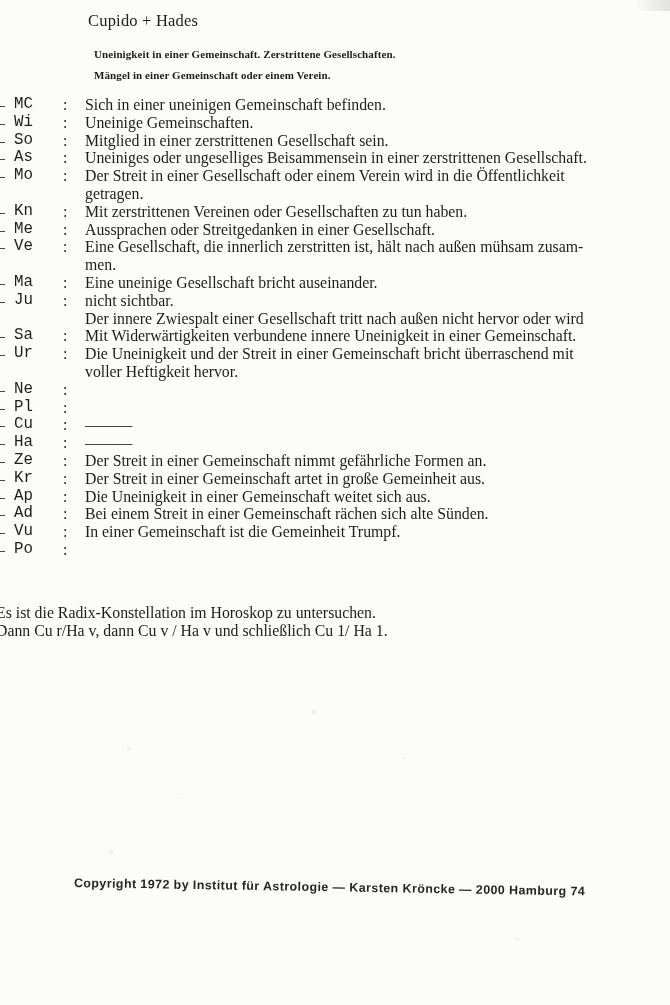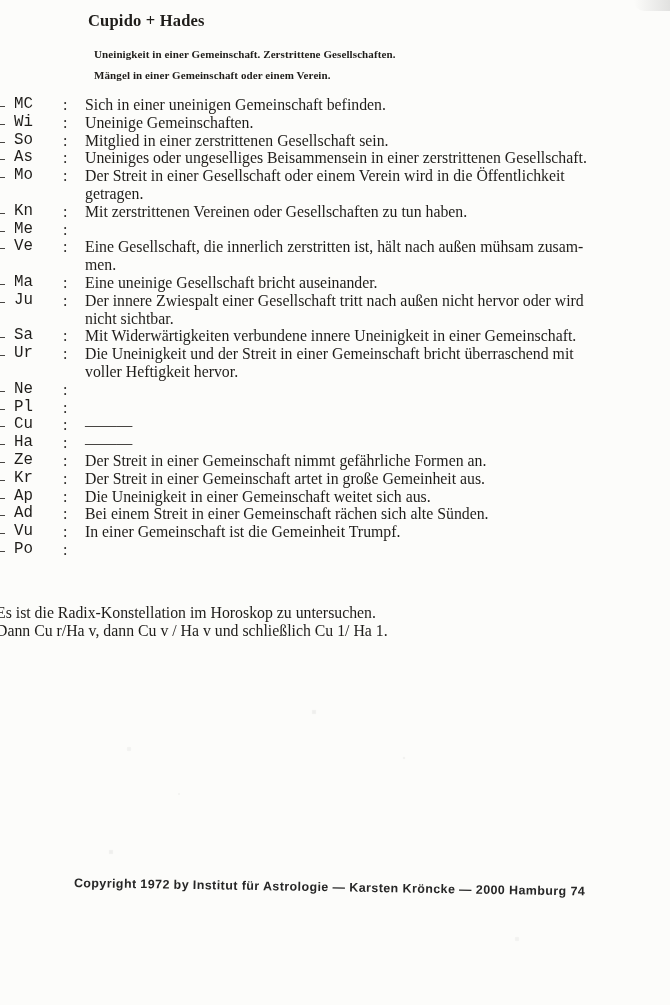--- a/index.html
+++ b/index.html
@@ -45,21 +45,21 @@
       516px 938px 1px 1px rgba(0,0,0,0.04);
   }
   header {
     position: absolute;
     left: 88px;
     top: 11px;
     right: 30px;
   }
   .doc-title {
     font-size: 16.5px;
-    font-weight: bold;
+    font-weight: normal;
     margin: 0 0 13px 0;
     letter-spacing: 0.2px;
   }
   .subtitle {
     margin: 6px;
     font-weight: bold;
     font-size: 11px;
     line-height: 20.6px;
     letter-spacing: 0.1px;
   }
@@ -182,20 +182,23 @@
       <span class="colon">:</span>
       <div class="lines">
           <span class="line">Mit zerstrittenen Vereinen oder Gesellschaften zu tun haben.</span>
         </div>
     </div>
 
     <div class="row">
       <span class="dash">–</span>
       <span class="abbr">Me</span>
       <span class="colon">:</span>
+      <div class="lines">
+          <span class="line">Aussprachen oder Streitgedanken in einer Gesellschaft.</span>
+        </div>
     </div>
 
     <div class="row">
       <span class="dash">–</span>
       <span class="abbr">Ve</span>
       <span class="colon">:</span>
       <div class="lines">
           <span class="line">Eine Gesellschaft, die innerlich zerstritten ist, hält nach außen mühsam zusam-</span>
           <span class="line">men.</span>
         </div>
@@ -208,22 +211,22 @@
       <div class="lines">
           <span class="line">Eine uneinige Gesellschaft bricht auseinander.</span>
         </div>
     </div>
 
     <div class="row">
       <span class="dash">–</span>
       <span class="abbr">Ju</span>
       <span class="colon">:</span>
       <div class="lines">
+          <span class="line">nicht sichtbar.</span>
           <span class="line">Der innere Zwiespalt einer Gesellschaft tritt nach außen nicht hervor oder wird</span>
-          <span class="line">nicht sichtbar.</span>
         </div>
     </div>
 
     <div class="row">
       <span class="dash">–</span>
       <span class="abbr">Sa</span>
       <span class="colon">:</span>
       <div class="lines">
           <span class="line">Mit Widerwärtigkeiten verbundene innere Uneinigkeit in einer Gemeinschaft.</span>
         </div>

